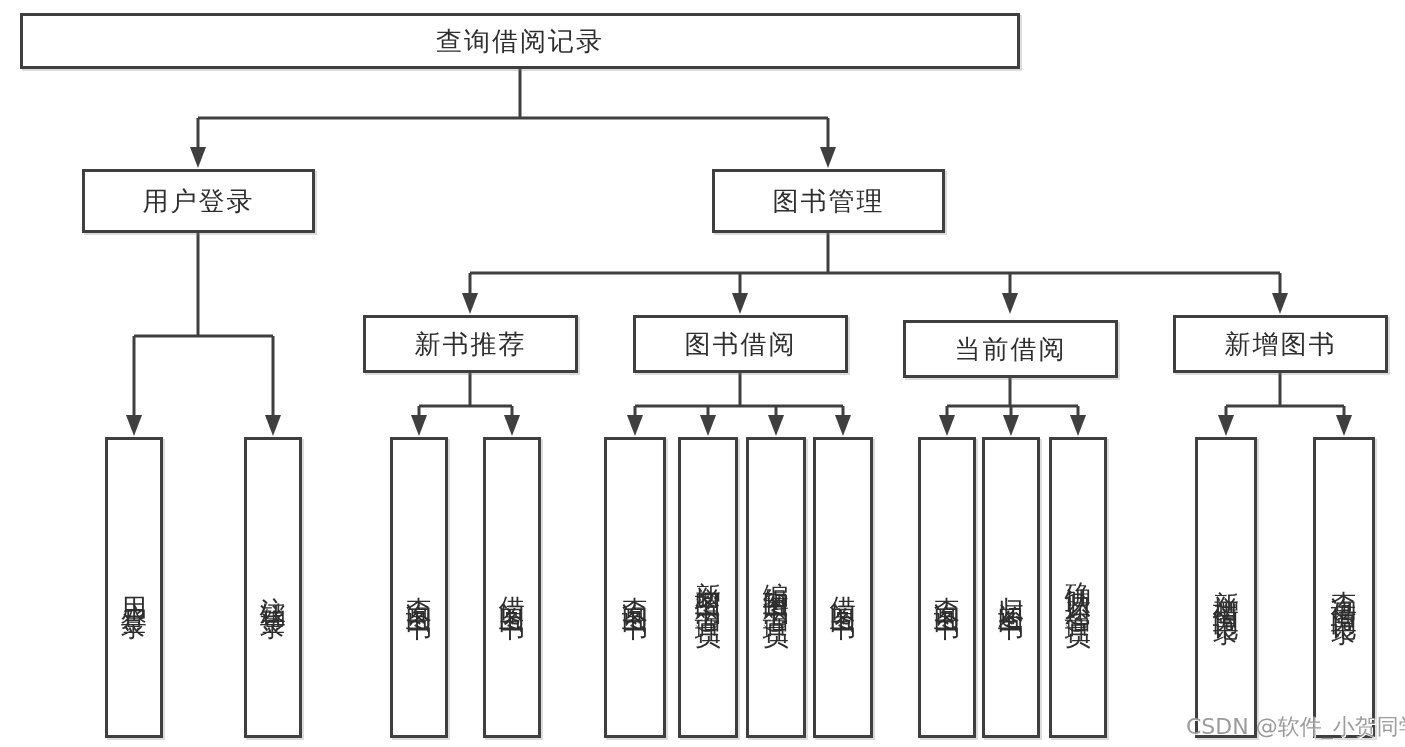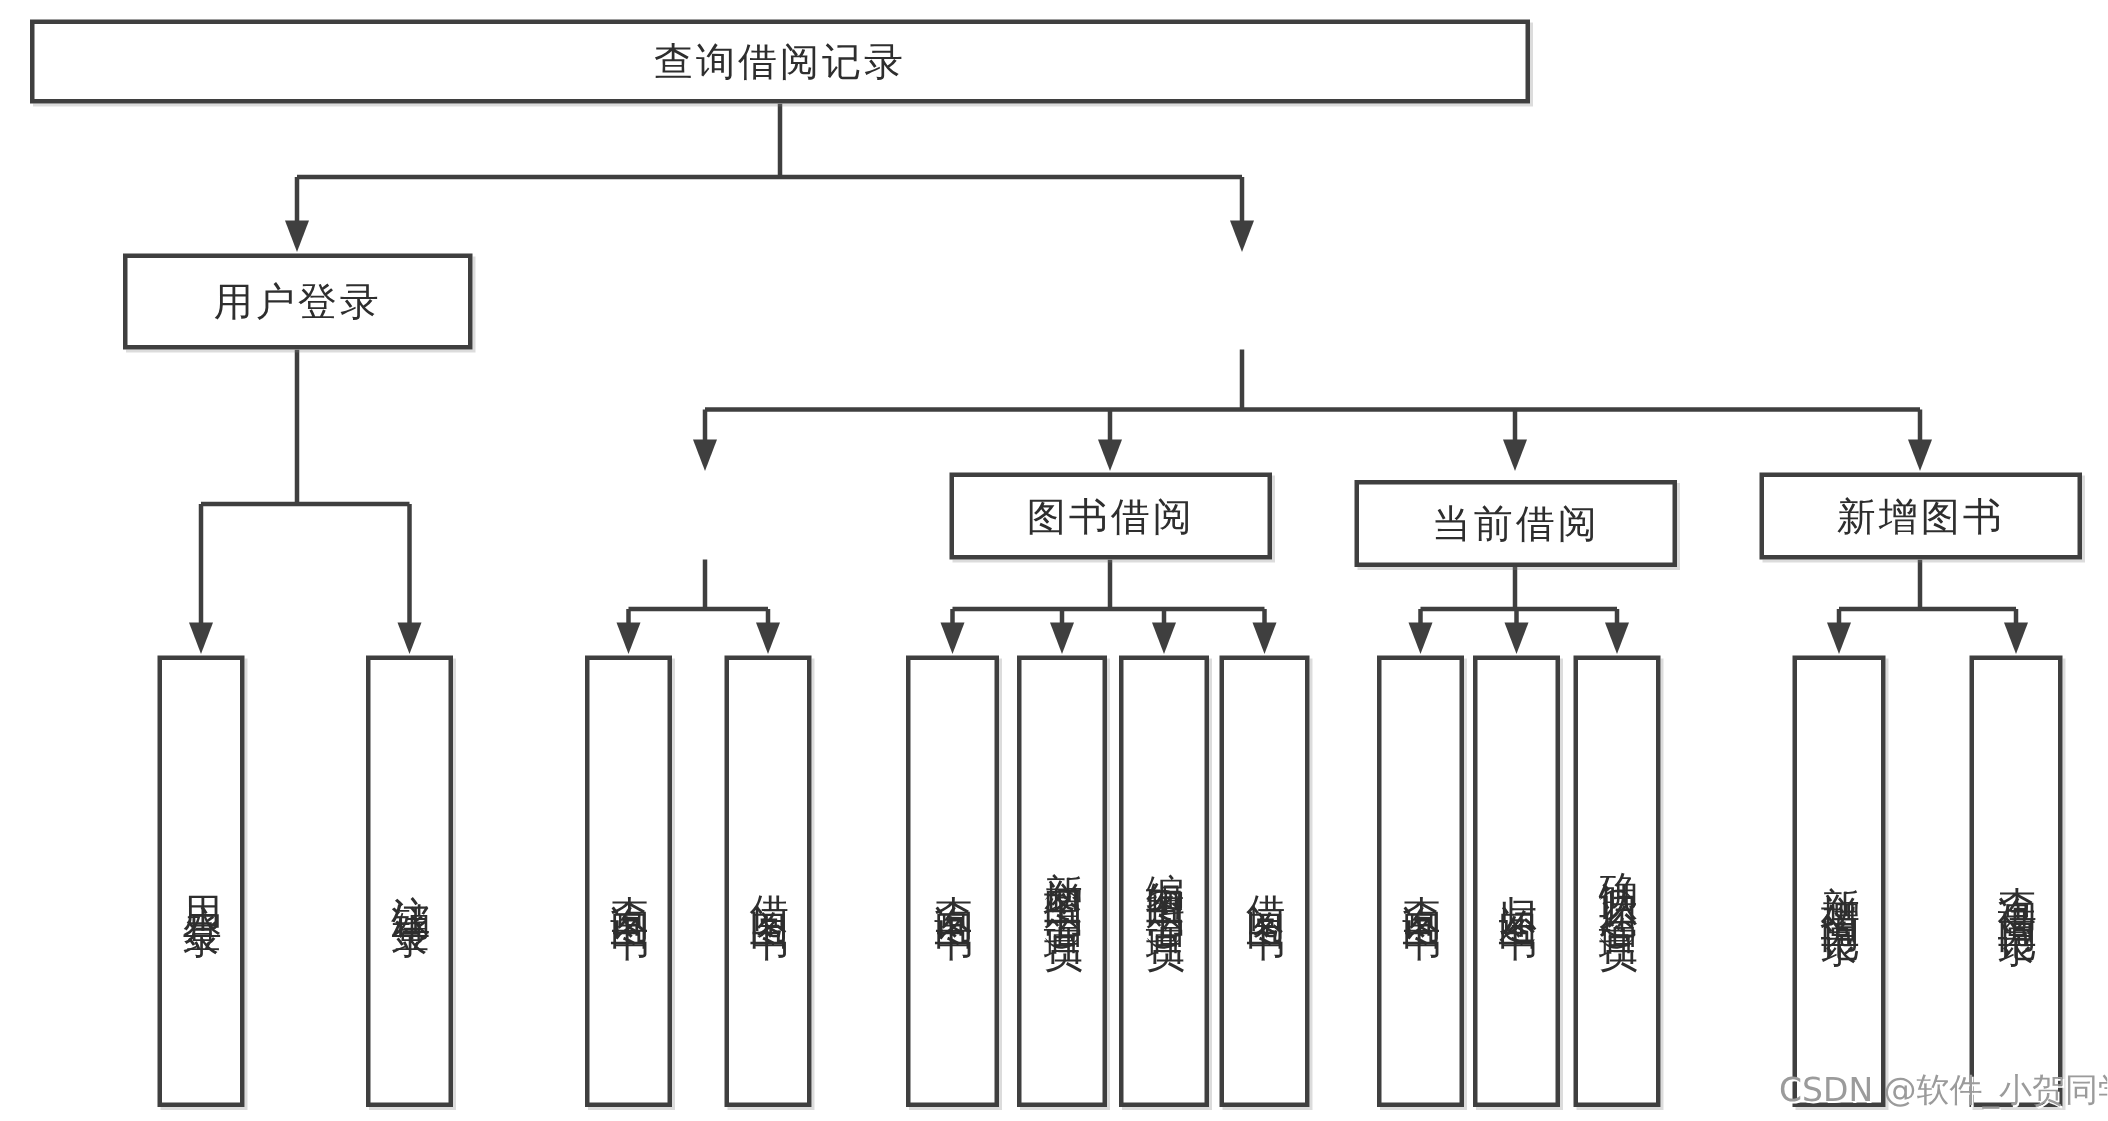--- a/index.html
+++ b/index.html
@@ -80,21 +80,23 @@
       <polygon points="939,415 955,415 947,436" fill="#3f3f3f"></polygon>
       <polygon points="1003,415 1019,415 1011,436" fill="#3f3f3f"></polygon>
       <polygon points="1070,415 1086,415 1078,436" fill="#3f3f3f"></polygon>
       <polygon points="1218,415 1234,415 1226,436" fill="#3f3f3f"></polygon>
       <polygon points="1336,415 1352,415 1344,436" fill="#3f3f3f"></polygon>
     </svg>
 
   <div class="box h" style="left:20px;top:13px;width:1000px;height:56px;">查询借阅记录</div>
 
   <div class="box h" style="left:82px;top:169px;width:233px;height:64px;">用户登录</div>
+  <div class="box h" style="left:712px;top:169px;width:233px;height:64px;">图书管理</div>
 
+  <div class="box h" style="left:363px;top:315px;width:215px;height:58px;">新书推荐</div>
   <div class="box h" style="left:633px;top:315px;width:215px;height:58px;">图书借阅</div>
   <div class="box h" style="left:903px;top:320px;width:215px;height:58px;">当前借阅</div>
   <div class="box h" style="left:1173px;top:315px;width:215px;height:58px;">新增图书</div>
 
   <div class="box v" style="left:105px;top:437px;width:58px;height:301px;">用户登录</div>
   <div class="box v" style="left:244px;top:437px;width:58px;height:301px;">注销登录</div>
 
   <div class="box v" style="left:390px;top:437px;width:58px;height:301px;">查询图书</div>
   <div class="box v" style="left:483px;top:437px;width:58px;height:301px;">借阅图书</div>
 

